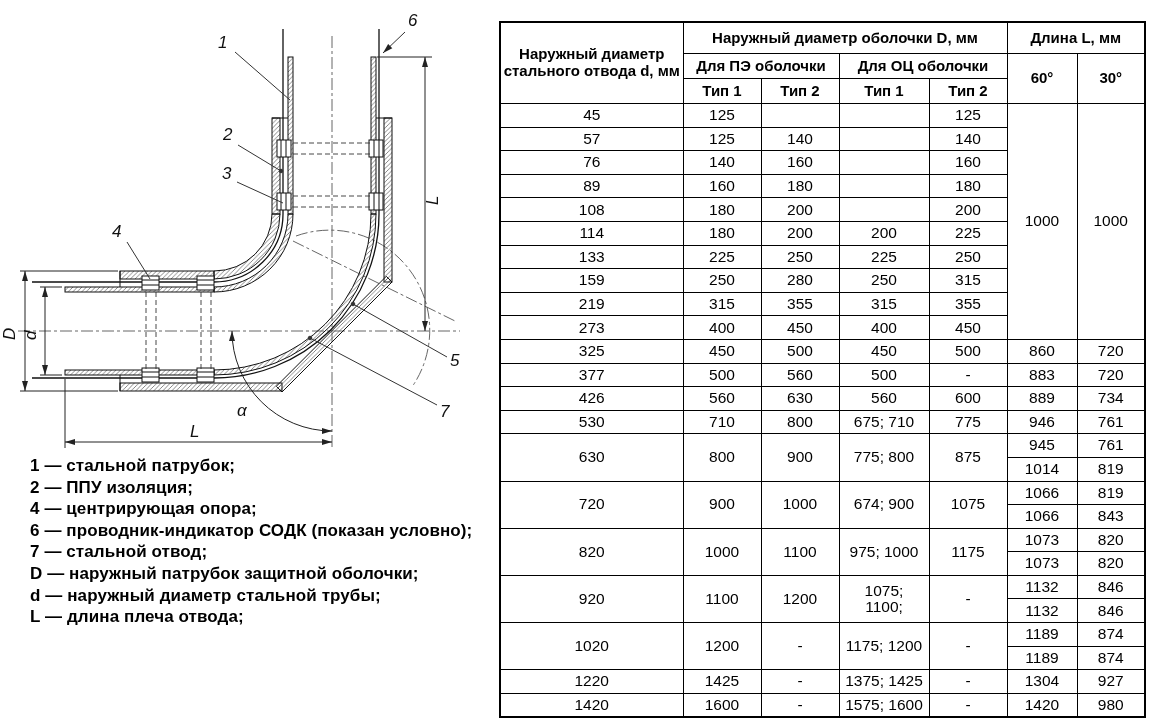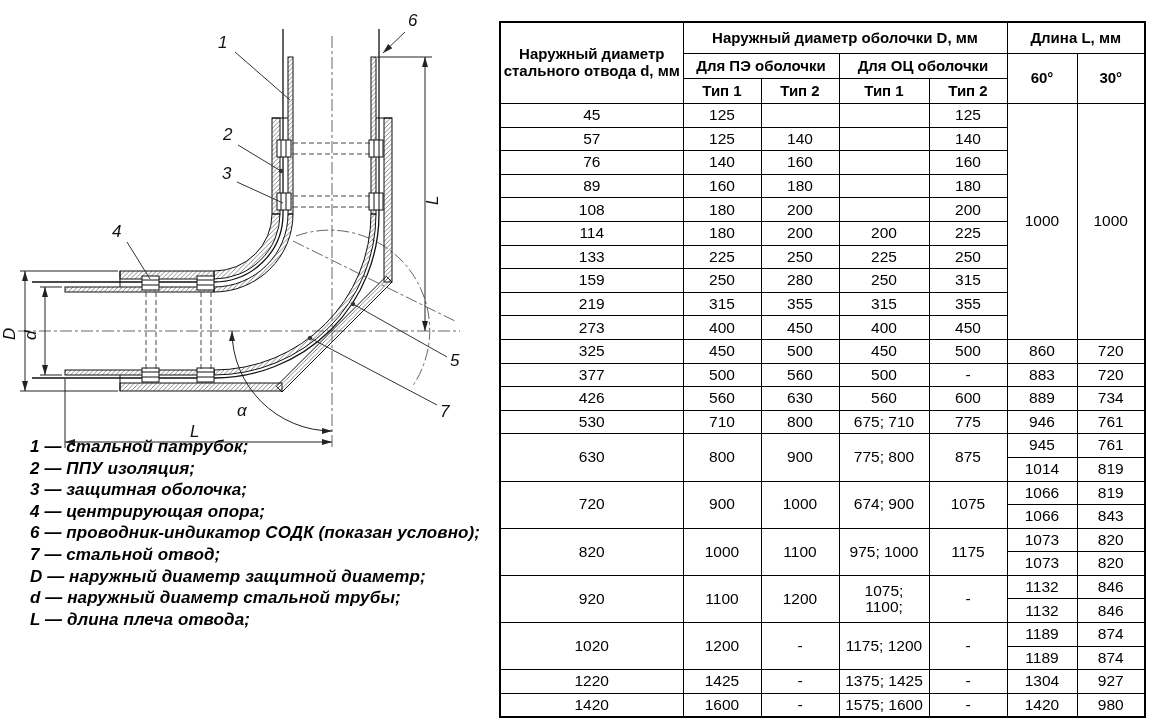--- a/index.html
+++ b/index.html
@@ -1,21 +1,21 @@
 <!DOCTYPE html>
 <html><head>
 <meta charset="utf-8">
 <style>
   html,body{margin:0;padding:0;}
   body{
     width:1164px;height:718px;position:relative;background:#ffffff;
     font-family:"Liberation Sans",sans-serif;color:#000;overflow:hidden;
   }
   .drawing{position:absolute;left:0;top:0;}
-  .legend{position:absolute;left:30px;top:436px;width:470px;font-style:italic;}
+  .legend{position:absolute;left:30px;top:455px;width:470px;}
   .legend-line{
     font-family:"Liberation Sans",sans-serif;
     font-size:17px;font-weight:600;line-height:21.6px;color:#000;
     white-space:nowrap;letter-spacing:0.1px;
   }
   table.tbl{
     position:absolute;left:499px;top:21px;
     border-collapse:collapse;table-layout:fixed;background:#fff;
     border:2px solid #000;
   }
@@ -133,25 +133,24 @@
   <text transform="translate(15,340) rotate(-90)">D</text>
   <text transform="translate(36,340) rotate(-90)">d</text>
   <text transform="translate(438,205) rotate(-90)">L</text>
   <text x="190" y="437">L</text>
   <text x="237" y="416">α</text>
 </svg>
 
 <div class="legend">
     <div class="legend-line">1 — стальной патрубок;</div>
     <div class="legend-line">2 — ППУ изоляция;</div>
-    <div class="legend-line">3 — защитная оболочка;</div>
     <div class="legend-line">4 — центрирующая опора;</div>
     <div class="legend-line">6 — проводник-индикатор СОДК (показан условно);</div>
     <div class="legend-line">7 — стальной отвод;</div>
-    <div class="legend-line">D — наружный диаметр защитной диаметр;</div>
+    <div class="legend-line">D — наружный патрубок защитной оболочки;</div>
     <div class="legend-line">d — наружный диаметр стальной трубы;</div>
     <div class="legend-line">L — длина плеча отвода;</div>
   </div>
 
 <table class="tbl">
   <colgroup>
     <col style="width:183px">
       <col style="width:78px">
       <col style="width:78px">
     <col style="width:90px">

